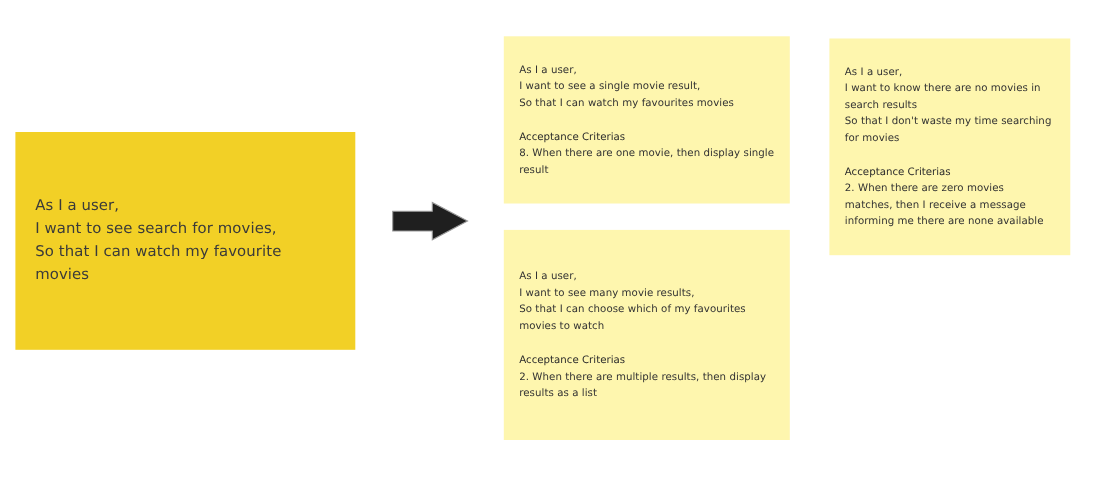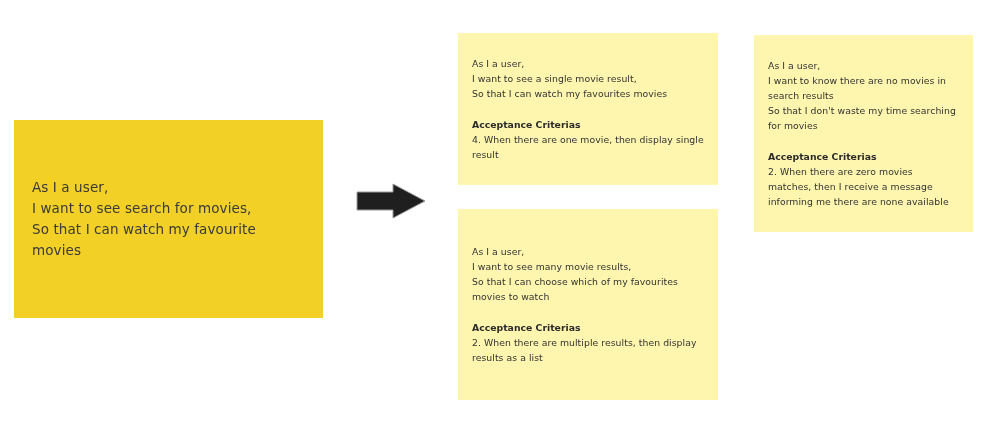--- a/index.html
+++ b/index.html
@@ -68,21 +68,21 @@
     font-size: 9.3px;
     line-height: 15.2px;
     color: #333333;
     white-space: pre-line;
     letter-spacing: 0.05px;
   }
   .ac-title {
     font-size: 9.3px;
     line-height: 15.2px;
     color: #2b2b2b;
-    font-weight: bold;
+    font-weight: normal;
     margin-top: 15px;
   }
   .ac-text {
     font-size: 9.3px;
     line-height: 15.2px;
     color: #333333;
     white-space: pre-line;
     letter-spacing: 0.05px;
   }
 
@@ -106,21 +106,21 @@
       <polygon points="2,10 38,10 38,2 70,19 38,36 38,28 2,28" fill="#1F1F1F" stroke="#9a9a9a" stroke-width="1"></polygon>
     </svg>
   </div>
 
   <div class="sticky" id="note-single">
     <div class="sticky-inner">
       <div class="story-text">As I a user,
 I want to see a single movie result,
 So that I can watch my favourites movies</div>
       <div class="ac-title">Acceptance Criterias</div>
-      <div class="ac-text">4. When there are one movie, then display single result</div>
+      <div class="ac-text">8. When there are one movie, then display single result</div>
     </div>
   </div>
 
   <div class="sticky" id="note-many">
     <div class="sticky-inner">
       <div class="story-text">As I a user,
 I want to see many movie results,
 So that I can choose which of my favourites movies to watch</div>
       <div class="ac-title">Acceptance Criterias</div>
       <div class="ac-text">2. When there are multiple results, then display results as a list</div>

